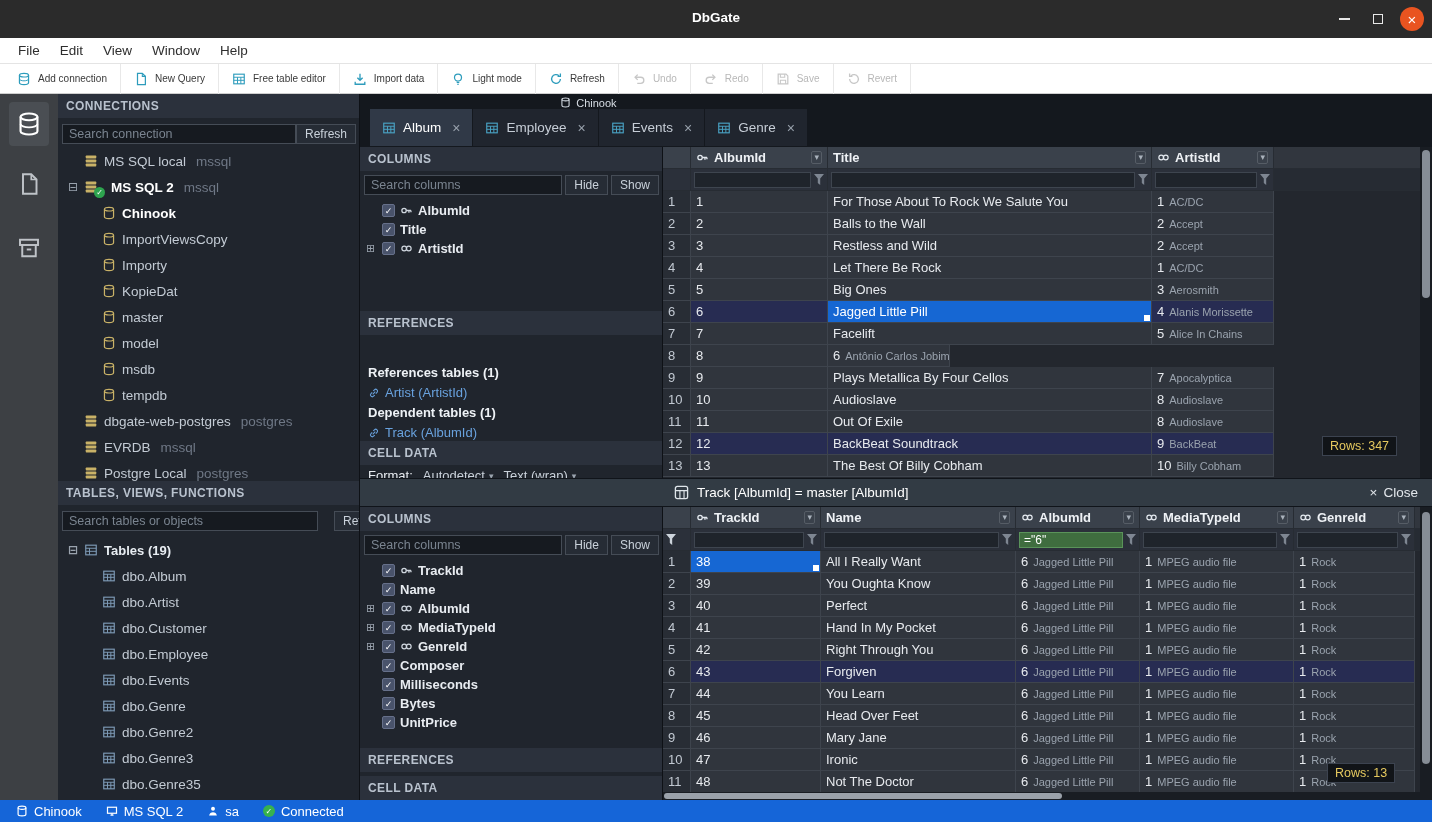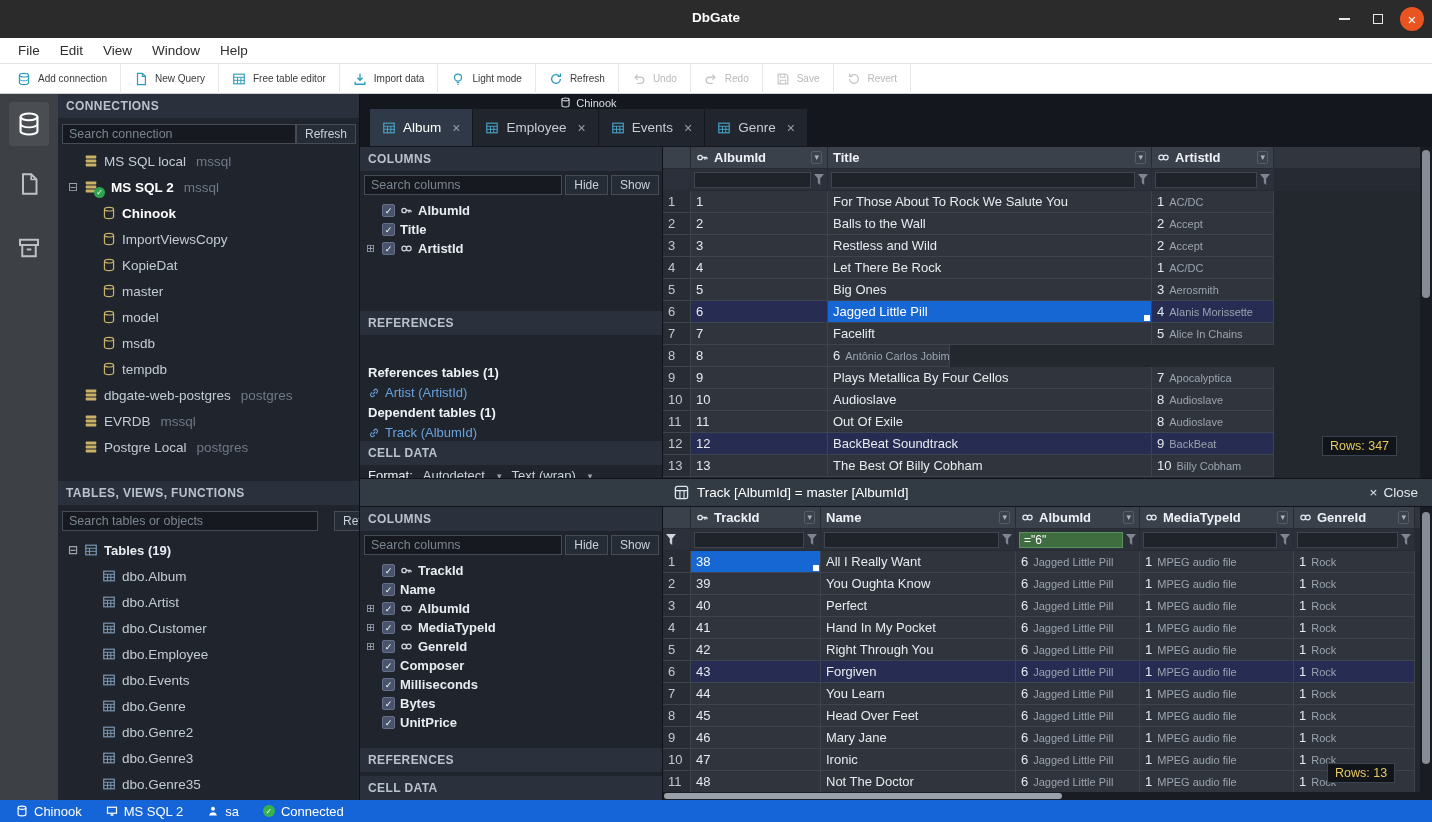--- a/index.html
+++ b/index.html
@@ -54,21 +54,21 @@
 
   
   .citem{position:relative;height:19px;display:flex;align-items:center;gap:5px;padding-left:22px}
   .cexp{position:absolute;left:6px;color:#9aa3ae;font-size:11px}
   .cb{width:13px;height:13px;flex:0 0 13px;background:#49536b;border:1px solid #66708a;color:#fff;font-size:9px;
       display:flex;align-items:center;justify-content:center;border-radius:2px}
   .cname{font-weight:700;color:#e8ecf1}
   .rhead{left:8px;font-weight:700;color:#eef2f6}
   .rlink{left:8px;gap:5px;color:#69a2de}
   .fmt-l{font-weight:400;color:#e8ecf1}
-  .fmt-dd{color:#c9d1da;display:flex;gap:12px;align-items:center}
+  .fmt-dd{color:#c9d1da;display:flex;gap:4px;align-items:center}
   .ddc{font-size:9px;color:#9aa3ae}
 
   
   .tabstrip{left:360px;top:94px;width:1072px;height:53px;background:#14181e}
   .tabgroup{position:absolute;left:10px;top:2px;display:inline-block}
   .grouplabel{width:100%;justify-content:center;gap:5px;height:13px;font-size:11px;color:#d7dde4}
   .tabsrow{gap:1px}
   .tab{height:37px;padding:0 12px;background:#20252e;color:#c6cdd6;font-size:13.5px;gap:7px;cursor:pointer}
   .tab.active{background:#303947;color:#fff}
   .tab .isvg{color:#4aa3c5}
@@ -314,20 +314,32 @@
       </div>
         <div class="titem child">
 
         <span class="tico">
           <svg class="isvg" viewBox="0 0 16 16">
               <ellipse cx="8" cy="3.6" rx="5.2" ry="2.1" fill="none" stroke="currentColor" stroke-width="1.4"></ellipse>
               <path d="M2.8 3.6v8.8c0 1.15 2.33 2.1 5.2 2.1s5.2-.95 5.2-2.1V3.6" fill="none" stroke="currentColor" stroke-width="1.4"></path>
             </svg>
         </span>
 
+        <span class="tlbl">Importy</span>
+
+      </div>
+        <div class="titem child">
+
+        <span class="tico">
+          <svg class="isvg" viewBox="0 0 16 16">
+              <ellipse cx="8" cy="3.6" rx="5.2" ry="2.1" fill="none" stroke="currentColor" stroke-width="1.4"></ellipse>
+              <path d="M2.8 3.6v8.8c0 1.15 2.33 2.1 5.2 2.1s5.2-.95 5.2-2.1V3.6" fill="none" stroke="currentColor" stroke-width="1.4"></path>
+            </svg>
+        </span>
+
         <span class="tlbl">KopieDat</span>
 
       </div>
         <div class="titem child">
 
         <span class="tico">
           <svg class="isvg" viewBox="0 0 16 16">
               <ellipse cx="8" cy="3.6" rx="5.2" ry="2.1" fill="none" stroke="currentColor" stroke-width="1.4"></ellipse>
               <path d="M2.8 3.6v8.8c0 1.15 2.33 2.1 5.2 2.1s5.2-.95 5.2-2.1V3.6" fill="none" stroke="currentColor" stroke-width="1.4"></path>
             </svg>

